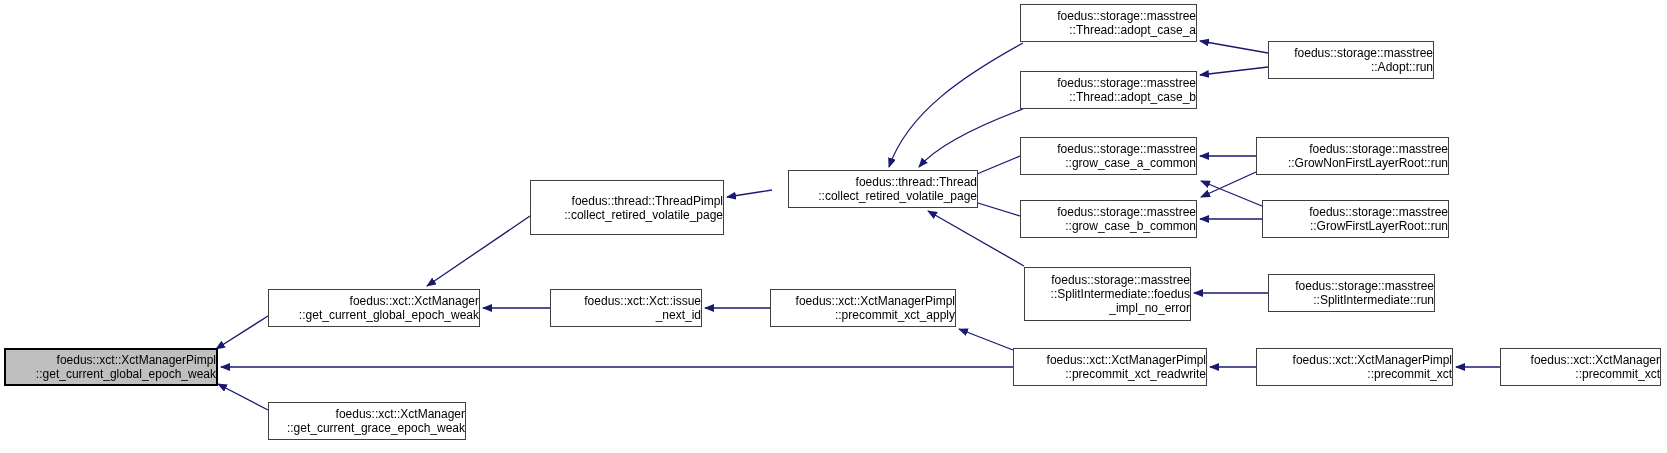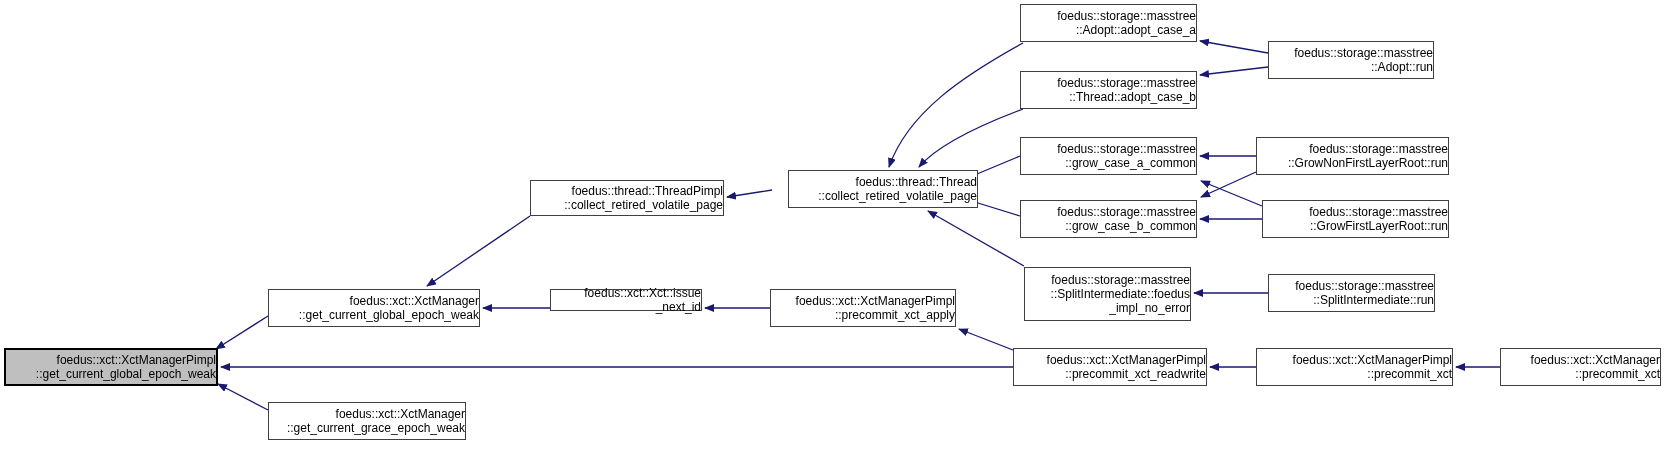--- a/index.html
+++ b/index.html
@@ -87,39 +87,39 @@
       <div>::get_current_global_epoch_weak</div>
     </div>
     <div class="node" style="left: 268px; top: 402px; width: 198px; height: 38px;">
       <div>foedus::xct::XctManager</div>
       <div>::get_current_grace_epoch_weak</div>
     </div>
     <div class="node" style="left: 268px; top: 289px; width: 212px; height: 38px;">
       <div>foedus::xct::XctManager</div>
       <div>::get_current_global_epoch_weak</div>
     </div>
-    <div class="node" style="left: 550px; top: 289px; width: 152px; height: 22px;">
+    <div class="node" style="left: 550px; top: 289px; width: 152px; height: 38px;">
       <div>foedus::xct::Xct::issue</div>
       <div>_next_id</div>
     </div>
     <div class="node" style="left: 770px; top: 289px; width: 186px; height: 38px;">
       <div>foedus::xct::XctManagerPimpl</div>
       <div>::precommit_xct_apply</div>
     </div>
-    <div class="node" style="left: 530px; top: 180px; width: 194px; height: 36px;">
+    <div class="node" style="left: 530px; top: 180px; width: 194px; height: 55px;">
       <div>foedus::thread::ThreadPimpl</div>
       <div>::collect_retired_volatile_page</div>
     </div>
     <div class="node" style="left: 788px; top: 170px; width: 190px; height: 38px;">
       <div>foedus::thread::Thread</div>
       <div>::collect_retired_volatile_page</div>
     </div>
     <div class="node" style="left: 1020px; top: 4px; width: 177px; height: 38px;">
       <div>foedus::storage::masstree</div>
-      <div>::Adopt::adopt_case_a</div>
+      <div>::Thread::adopt_case_a</div>
     </div>
     <div class="node" style="left: 1020px; top: 71px; width: 177px; height: 38px;">
       <div>foedus::storage::masstree</div>
       <div>::Thread::adopt_case_b</div>
     </div>
     <div class="node" style="left: 1268px; top: 41px; width: 166px; height: 38px;">
       <div>foedus::storage::masstree</div>
       <div>::Adopt::run</div>
     </div>
     <div class="node" style="left: 1020px; top: 137px; width: 177px; height: 38px;">

